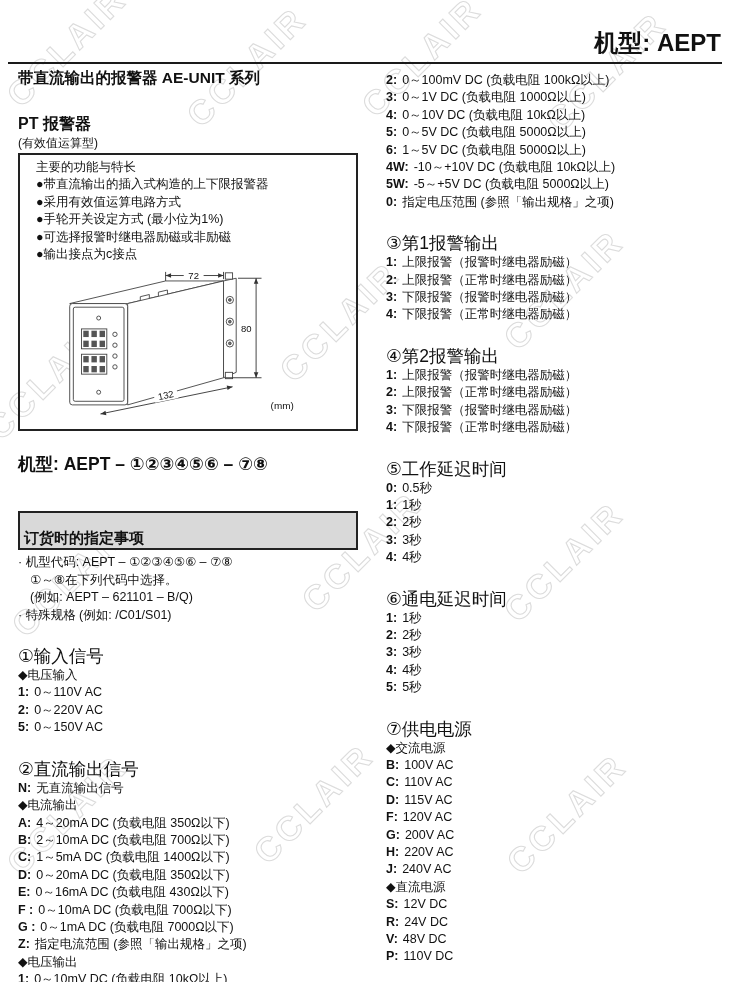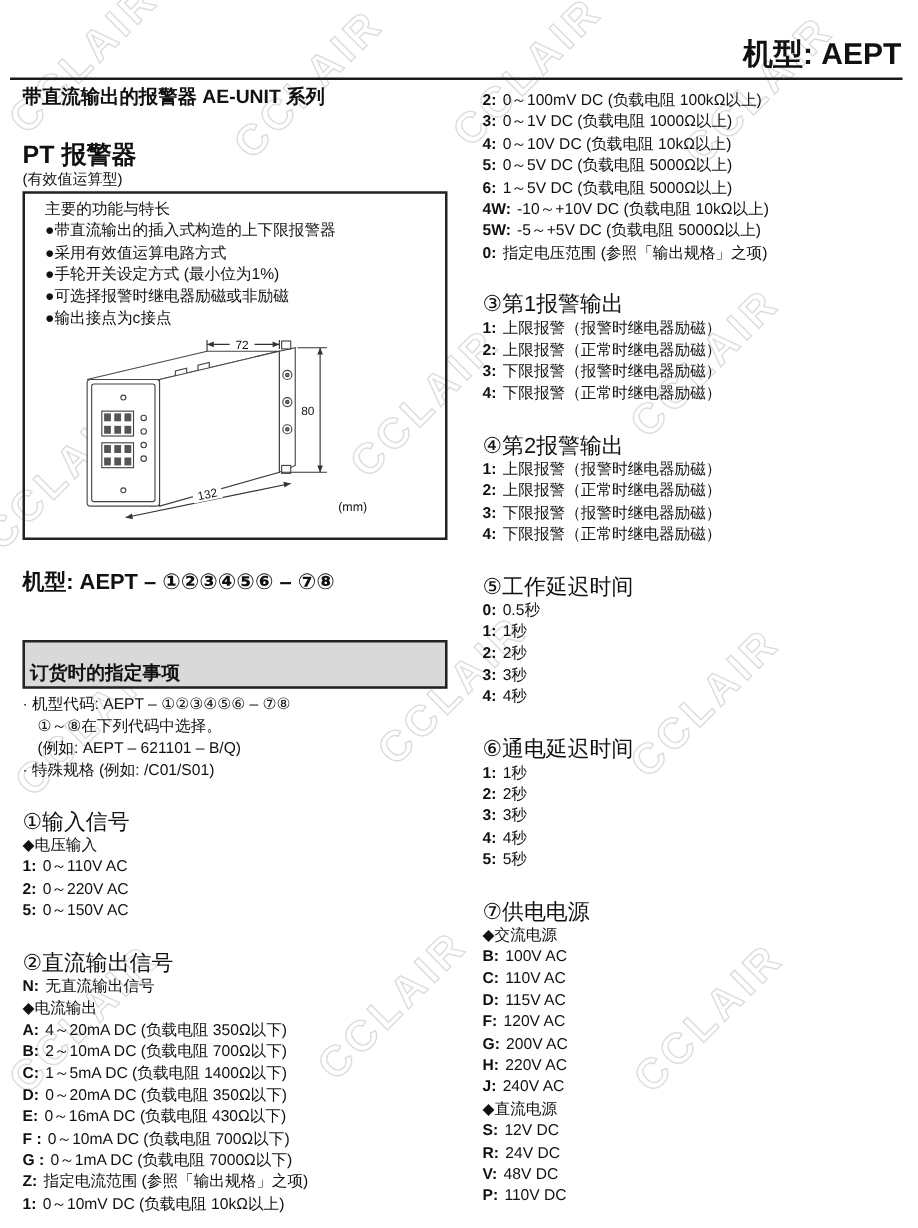--- a/index.html
+++ b/index.html
@@ -7,21 +7,21 @@
         font-family:"Liberation Sans","DejaVu Sans",sans-serif;color:#111;}
   .wm-layer{position:absolute;left:0;top:0;z-index:0;}
   .wm{fill:none;stroke:#dcdcdc;stroke-width:1.1px;font-size:34px;font-weight:bold;
       letter-spacing:4px;font-family:"Liberation Sans","DejaVu Sans",sans-serif;}
   .content{position:relative;z-index:1;}
   .model-title{position:absolute;top:27px;right:13px;font-size:24px;font-weight:bold;}
   .rule{position:absolute;top:62px;left:8px;width:714px;height:0;border-top:2px solid #1a1a1a;}
   .col-left{position:absolute;left:18px;top:68px;width:340px;}
   .col-right{position:absolute;left:386px;top:72px;width:334px;}
   .series-title{font-size:15.5px;font-weight:bold;line-height:20px;}
-  .product-title{font-size:20px;font-weight:bold;line-height:20px;margin-top:26px;}
+  .product-title{font-size:16px;font-weight:bold;line-height:20px;margin-top:26px;}
   .product-subtitle{font-size:12px;line-height:15px;margin-top:2px;}
   .feature-box{border:2px solid #222;margin-top:2px;padding:4px 6px 2px 16px;}
   .feature-line{font-size:12.5px;line-height:17.4px;}
   .device-drawing{margin:8px 0 0 14px;}
   .model-code-heading{font-size:17.5px;font-weight:bold;line-height:22px;margin-top:22px;}
   .order-bar{margin-top:36px;background:#d9d9d9;border:2px solid #222;height:19px;
              padding:15px 4px 1px 4px;font-size:15px;font-weight:bold;line-height:19px;}
   .order-lines{margin-top:4px;}
   .order-line{font-size:12.5px;line-height:17.4px;}
   .order-line.indent{padding-left:12px;}
@@ -165,20 +165,21 @@
       <div class="item"><b>N:</b><span>无直流输出信号</span></div>
       <div class="group-label">◆电流输出</div>
       <div class="item"><b>A:</b><span>4～20mA DC (负载电阻 350Ω以下)</span></div>
       <div class="item"><b>B:</b><span>2～10mA DC (负载电阻 700Ω以下)</span></div>
       <div class="item"><b>C:</b><span>1～5mA DC (负载电阻 1400Ω以下)</span></div>
       <div class="item"><b>D:</b><span>0～20mA DC (负载电阻 350Ω以下)</span></div>
       <div class="item"><b>E:</b><span>0～16mA DC (负载电阻 430Ω以下)</span></div>
       <div class="item"><b>F :</b><span>0～10mA DC (负载电阻 700Ω以下)</span></div>
       <div class="item"><b>G :</b><span>0～1mA DC (负载电阻 7000Ω以下)</span></div>
       <div class="item"><b>Z:</b><span>指定电流范围 (参照「输出规格」之项)</span></div>
+      <div class="group-label">◆电压输出</div>
       <div class="item"><b>1:</b><span>0～10mV DC (负载电阻 10kΩ以上)</span></div>
     </div>
 
     <div class="col-right">
       <div class="item"><b>2:</b><span>0～100mV DC (负载电阻 100kΩ以上)</span></div>
       <div class="item"><b>3:</b><span>0～1V DC (负载电阻 1000Ω以上)</span></div>
       <div class="item"><b>4:</b><span>0～10V DC (负载电阻 10kΩ以上)</span></div>
       <div class="item"><b>5:</b><span>0～5V DC (负载电阻 5000Ω以上)</span></div>
       <div class="item"><b>6:</b><span>1～5V DC (负载电阻 5000Ω以上)</span></div>
       <div class="item"><b>4W:</b><span>-10～+10V DC (负载电阻 10kΩ以上)</span></div>

